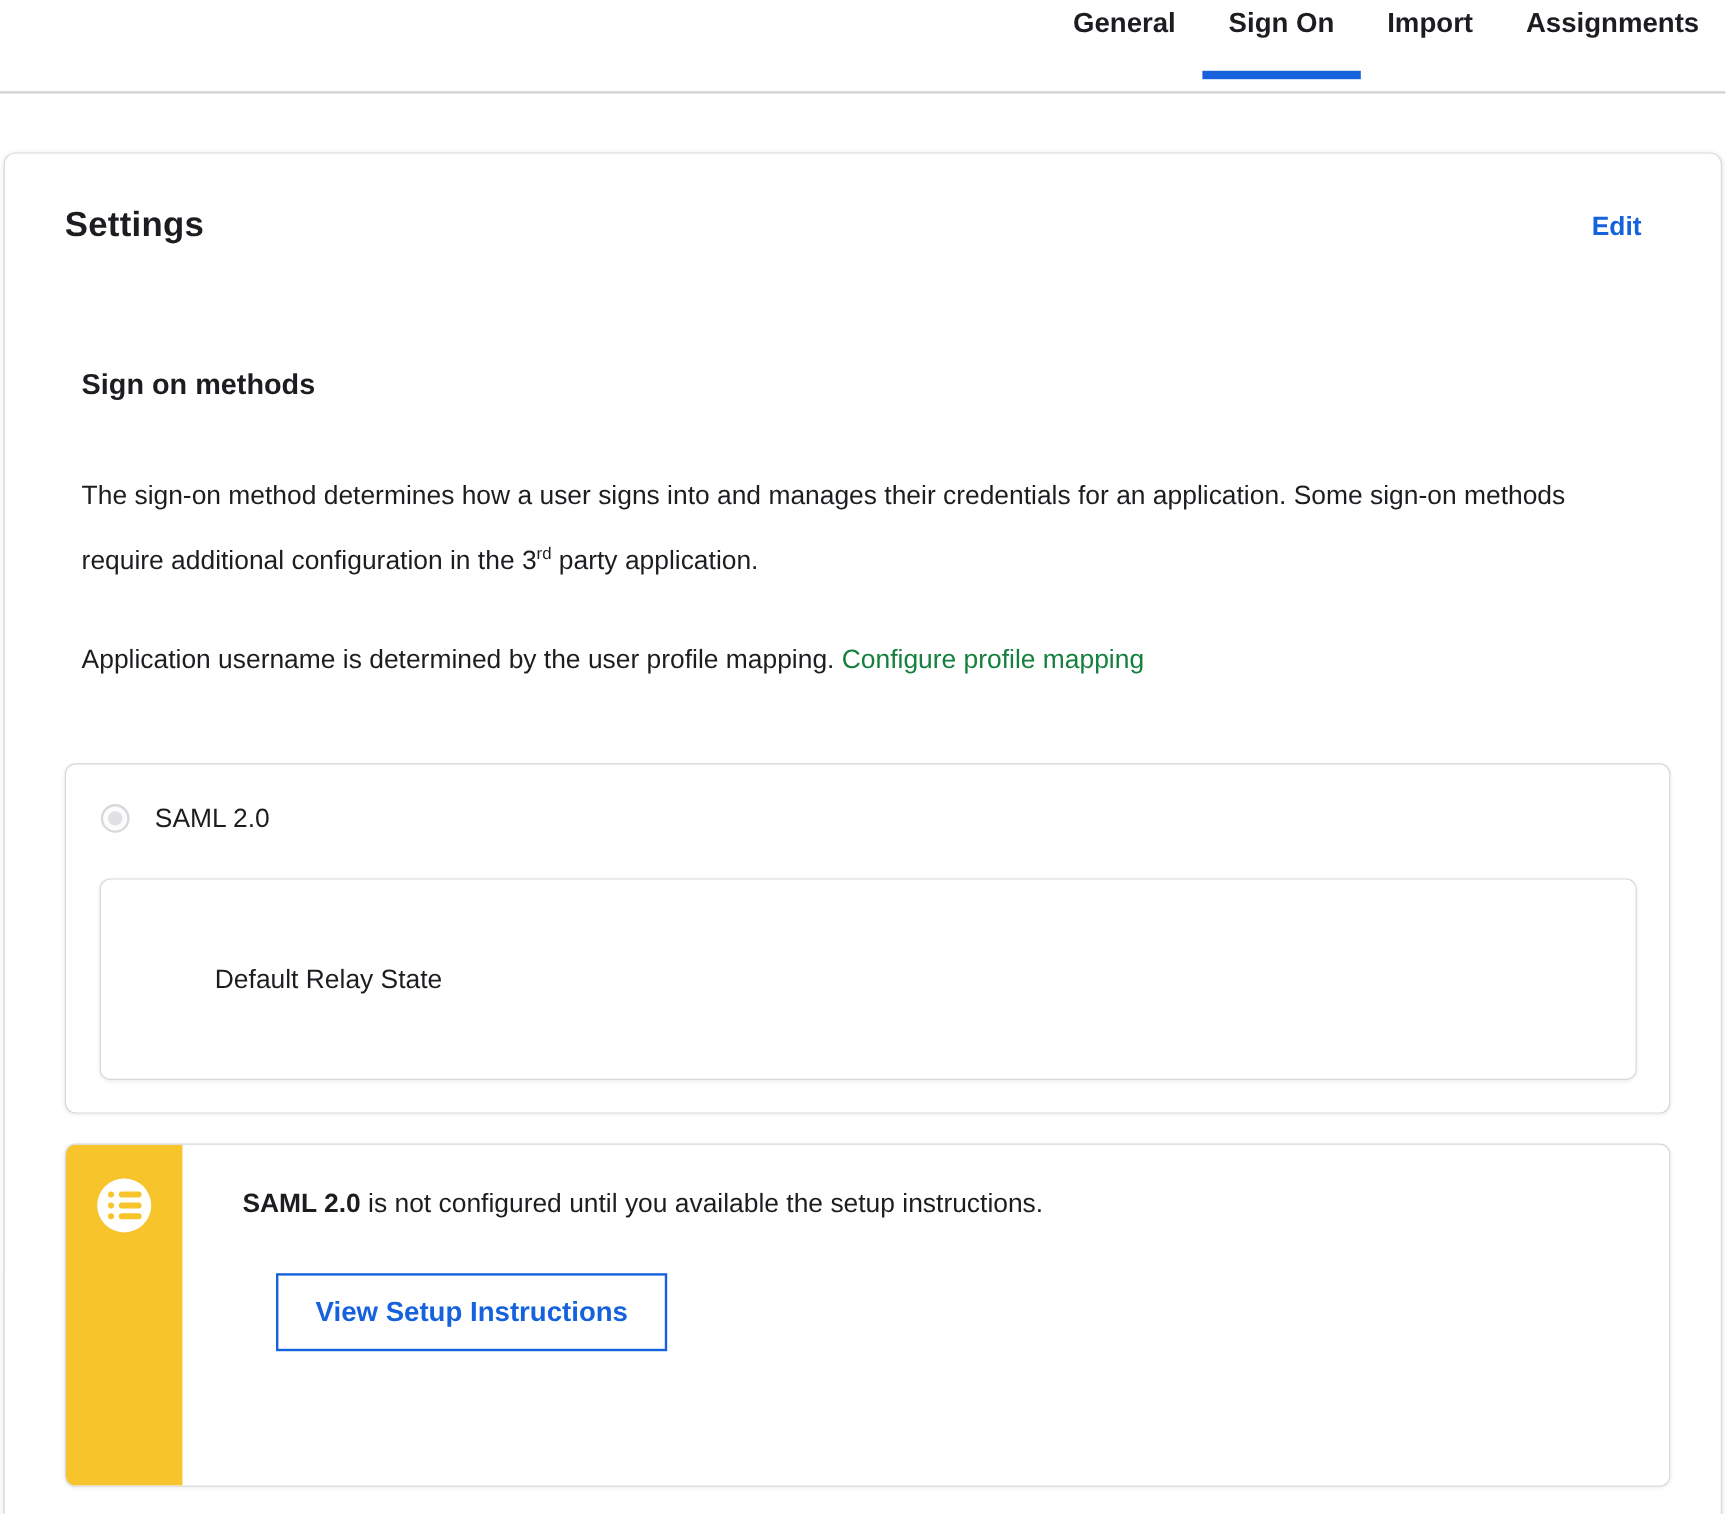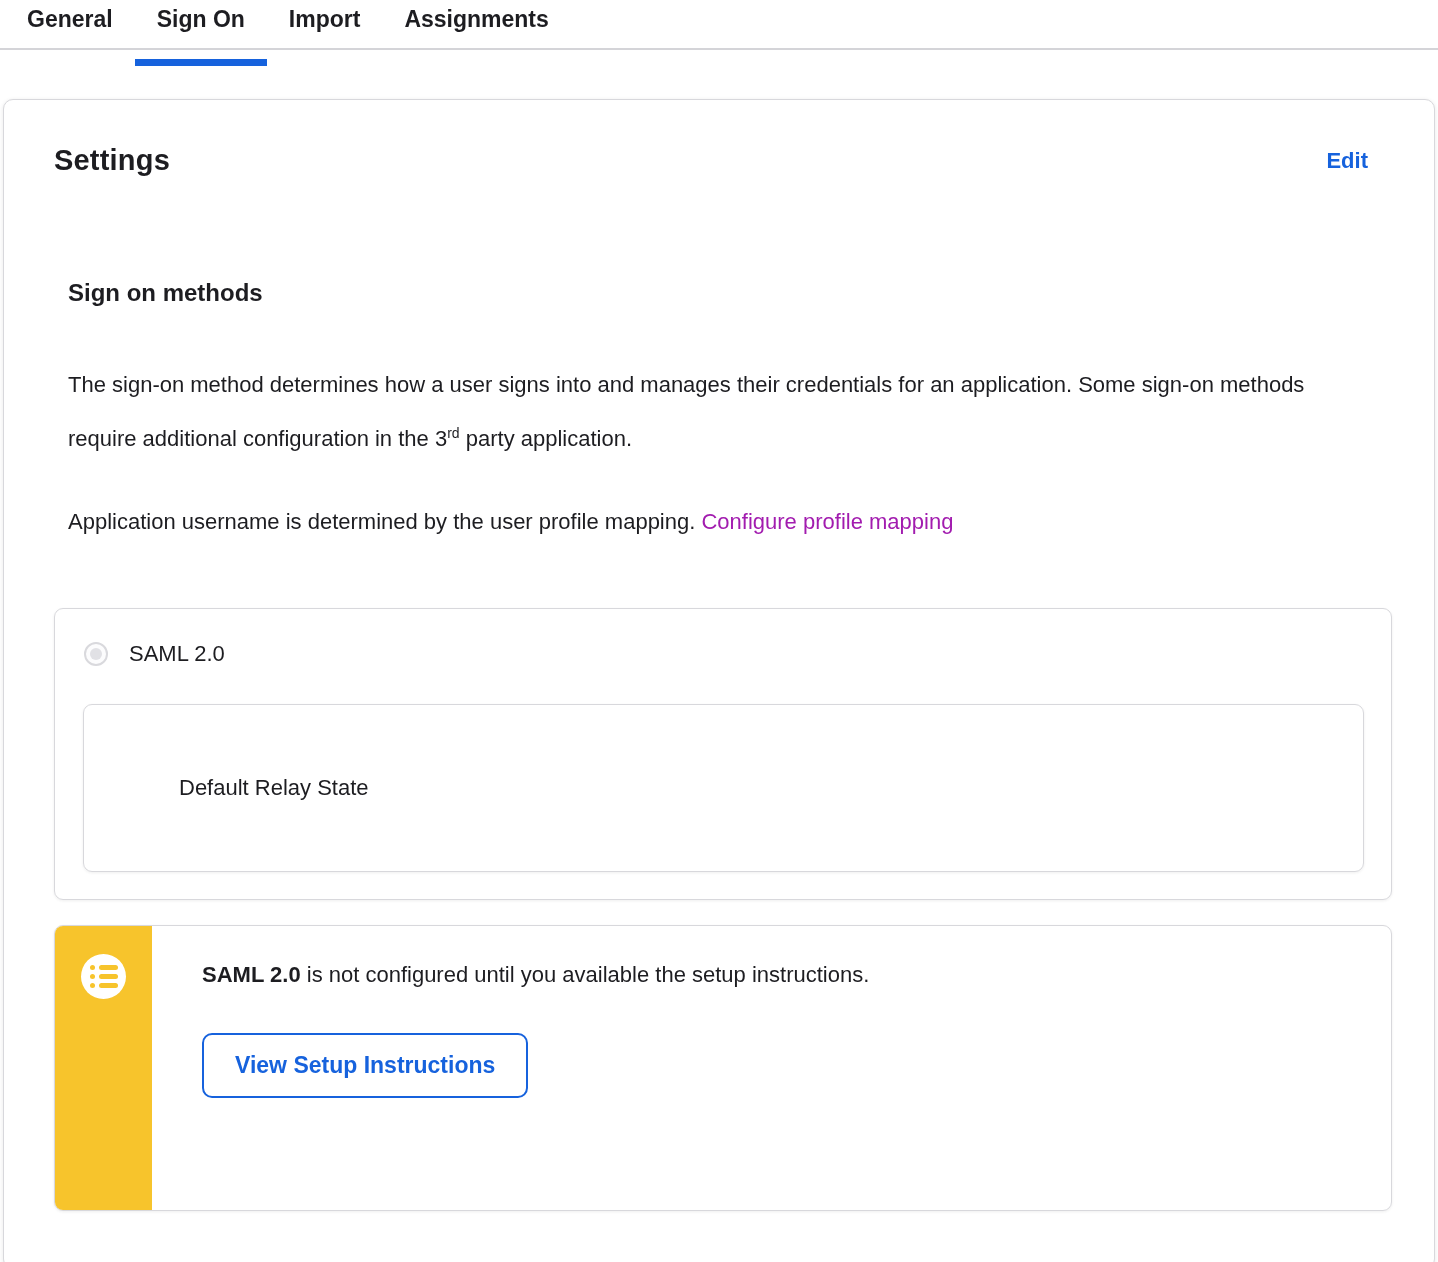--- a/index.html
+++ b/index.html
@@ -9,23 +9,24 @@
     background: #ffffff;
     font-family: "Liberation Sans", sans-serif;
     color: #1d1d21;
   }
 
   
   .tabbar {
     display: flex;
     align-items: flex-start;
     padding-left: 5px;
-    height: 50px;
+    height: 78px;
     border-bottom: 2px solid #d4d4d8;
     position: relative;
+    justify-content: flex-end;
   }
   .tab {
     position: relative;
     padding: 6px 22px;
     font-size: 23px;
     font-weight: 700;
     color: #1d1d21;
     height: 56px;
     cursor: pointer;
     white-space: nowrap;
@@ -79,21 +80,21 @@
   .para {
     margin-left: 14px;
     font-size: 22px;
     line-height: 49px;
     max-width: 1250px;
   }
   .para-1 { margin-top: 53px; }
   .para-2 { margin-top: 34px; }
   sup { font-size: 14px; vertical-align: super; }
   .text-link {
-    color: #a21caf;
+    color: #15803d;
     text-decoration: none;
     cursor: pointer;
   }
 
   
   .saml-box {
     margin-top: 62px;
     border: 1px solid #d8d8dc;
     border-radius: 9px;
     box-shadow: 0 1px 3px rgba(29,29,33,0.07);
@@ -191,27 +192,28 @@
   .callout-message {
     font-size: 22px;
     line-height: 31px;
   }
   .callout-message b { font-weight: 700; }
   .setup-btn {
     margin-top: 43px;
     display: inline-block;
     background: #ffffff;
     border: 2px solid #1662dd;
-    border-radius: 10px;
+    border-radius: 0;
     padding: 17px 31px;
     font-size: 23px;
     font-weight: 700;
     color: #1662dd;
     font-family: "Liberation Sans", sans-serif;
     cursor: pointer;
+    margin-left: 28px;
   }
   .metadata-line {
     margin-top: 40px;
     font-size: 22px;
     line-height: 31px;
   }
 </style>
 </head>
 <body>
 

